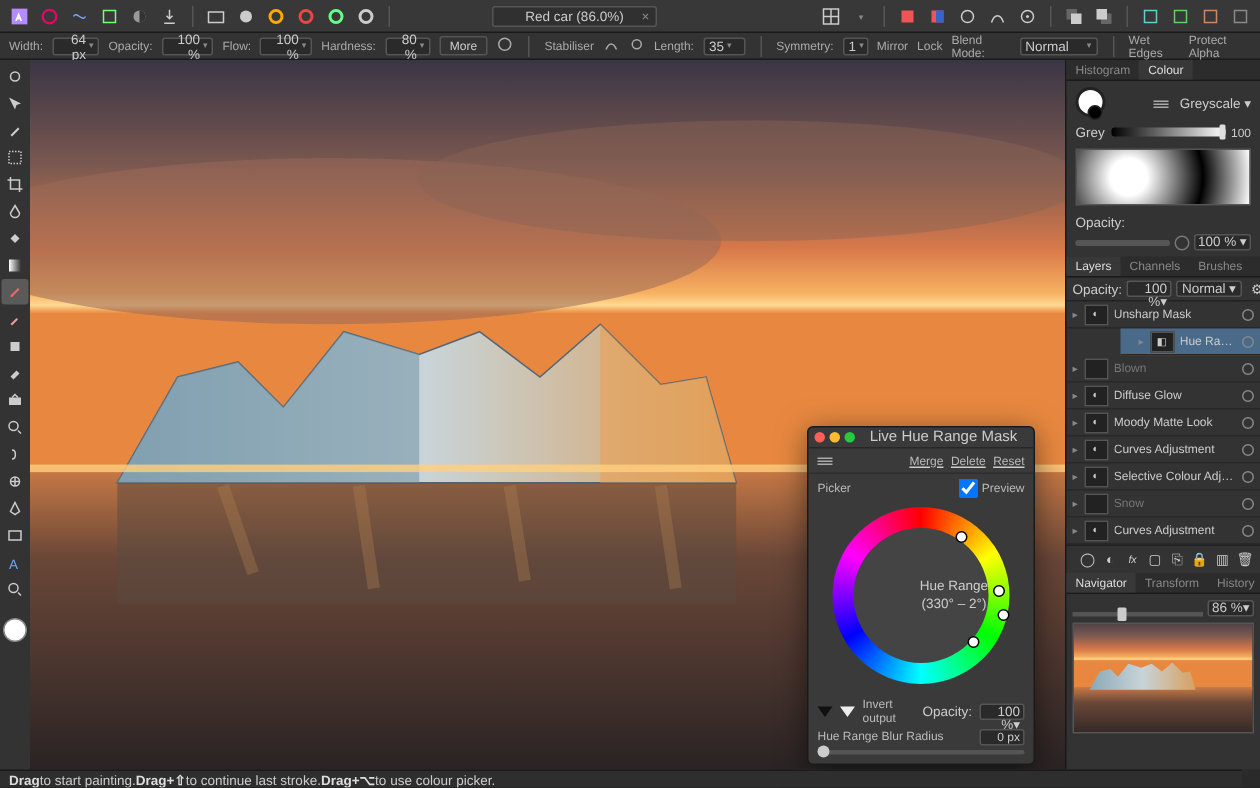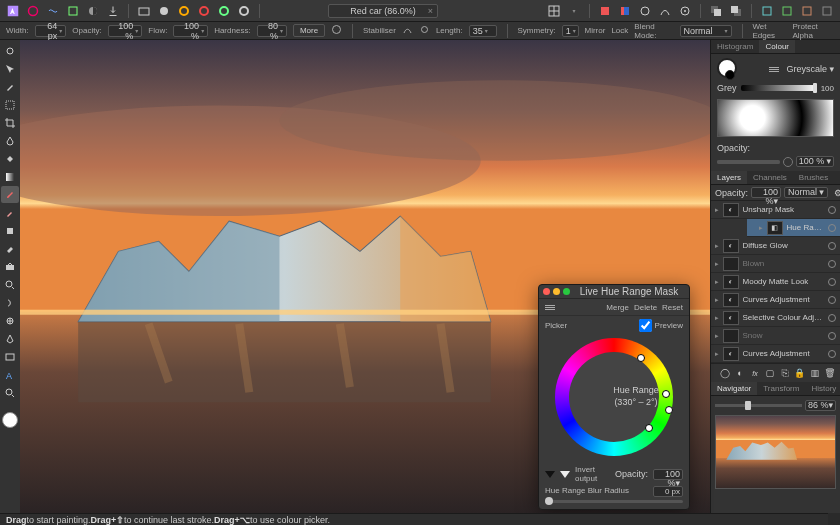--- a/index.html
+++ b/index.html
@@ -45,29 +45,29 @@
 .layer-list { flex:0 0 auto; }
 .layer { display:flex; align-items:center; gap:4px; height:18px; padding:0 4px; border-bottom:1px solid #282828;}
 .layer.sel { background:#4a6a8a;margin-left:36px; }
 .layer.child { padding-left:12px; }
 .layer .thumb { width:16px; height:14px; background:#222; border:1px solid #555; display:flex; align-items:center; justify-content:center; font-size:7px;}
 .layer .lyname { flex:1; font-size:8px; white-space:nowrap; overflow:hidden; text-overflow:ellipsis; }
 .layer .vis { width:8px; height:8px; border:1px solid #888; border-radius:50%;}
 .layer-foot { display:flex; gap:3px; padding:3px 4px; border-top:1px solid #222; justify-content:flex-end;}
 .layer-foot .ic { width:12px;height:12px; display:flex;align-items:center;justify-content:center;}
 .nav-body { padding:4px; }
-.nav-zoom { display:flex; align-items:center; gap:3px; margin-bottom:4px;}
+.nav-zoom { display:flex; align-items:flex-end; gap:3px; margin-bottom:4px;}
 .nav-zoom .track { flex:1; height:3px; background:#555; position:relative;}
 .nav-zoom .track .th { position:absolute; left:35%; top:-3px; width:6px; height:9px; background:#ccc; border-radius:1px;}
 .nav-img { width:100%; height:74px; border:1px solid #555; }
 .dialog { position:absolute; left:538px; top:284px; width:152px; background:#3a3a3a; border:1px solid #1a1a1a; border-radius:4px; box-shadow:0 4px 20px rgba(0,0,0,.5); }
 .dialog .titlebar { height:14px; display:flex; align-items:center; padding:0 4px; gap:3px; border-bottom:1px solid #282828;}
 .dialog .titlebar .dot{width:7px;height:7px;border-radius:50%;}
 .dialog .dtitle{flex:1;text-align:center;font-size:10px;color:#ccc;}
-.dialog .drow { display:flex; align-items:center; padding:3px 6px; gap:5px; border-bottom:1px solid #2e2e2e;}
+.dialog .drow { display:flex; align-items:center; padding:3px 6px; gap:5px; border-bottom:1px solid #2e2e2e;text-decoration:underline;}
 .dialog .lnk { font-size:8px; color:#bbb;}
 .dialog .picker-row { padding:3px 6px; display:flex; justify-content:space-between; align-items:center;}
 .dialog .wheel-wrap { padding:3px 0 6px; display:flex; align-items:center; justify-content:center;}
 .hue-wheel { width:118px; height:118px; border-radius:50%; background:conic-gradient(red,#ff8000,yellow,#80ff00,lime,#00ff80,cyan,#0080ff,blue,#8000ff,magenta,#ff0080,red); position:relative; display:flex; align-items:center; justify-content:center;}
 .hue-wheel::after { content:""; position:absolute; inset:14px; background:#444; border-radius:50%;}
 .hue-wheel .ctr { position:relative; z-index:2; text-align:center; font-size:7px; color:#bbb; line-height:1.3;margin-left:44px;}
 .hue-wheel .node { position:absolute; width:8px;height:8px;border-radius:50%;background:#fff;border:1px solid #000; z-index:3;}
 .dialog .out-row { display:flex; align-items:center; padding:3px 6px; gap:5px;}
 .tri { width:0;height:0;border-left:5px solid transparent;border-right:5px solid transparent;}
 .tri.b { border-top:7px solid #111;}
@@ -491,28 +491,28 @@
         <span class="vis"></span>
       </div>
       <div class="layer sel child">
         <span style="font-size:7px;color:#888">▸</span>
         <div class="thumb">◧</div>
         <span class="lyname">Hue Range Mask</span>
         <span class="vis"></span>
       </div>
       <div class="layer">
         <span style="font-size:7px;color:#888">▸</span>
+        <div class="thumb"></div>
+        <span class="lyname" style="color:#777">Blown</span>
+        <span class="vis"></span>
+      </div>
+      <div class="layer">
+        <span style="font-size:7px;color:#888">▸</span>
         <div class="thumb">◐</div>
         <span class="lyname">Diffuse Glow</span>
-        <span class="vis"></span>
-      </div>
-      <div class="layer">
-        <span style="font-size:7px;color:#888">▸</span>
-        <div class="thumb"></div>
-        <span class="lyname" style="color:#777">Blown</span>
         <span class="vis"></span>
       </div>
       <div class="layer">
         <span style="font-size:7px;color:#888">▸</span>
         <div class="thumb">◐</div>
         <span class="lyname">Moody Matte Look</span>
         <span class="vis"></span>
       </div>
       <div class="layer">
         <span style="font-size:7px;color:#888">▸</span>

